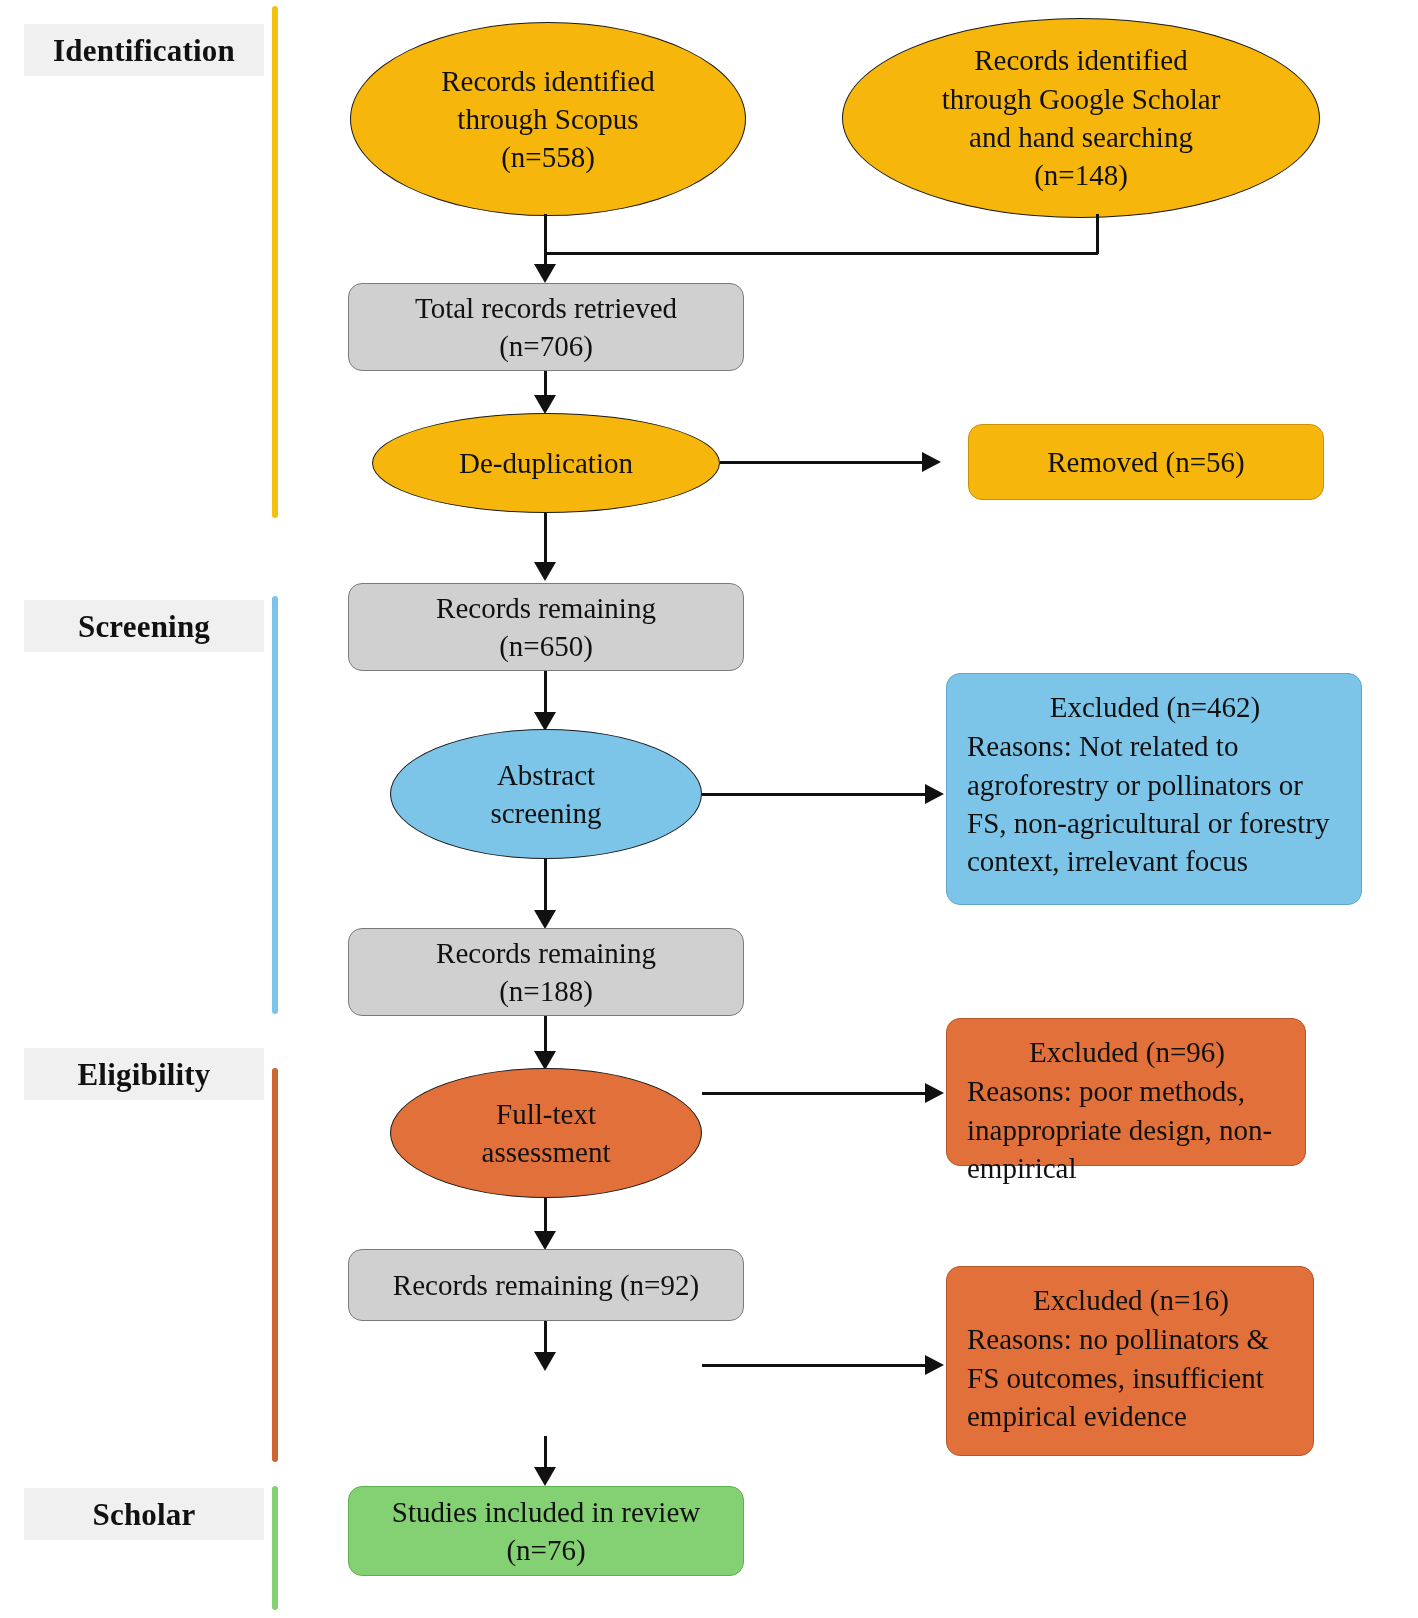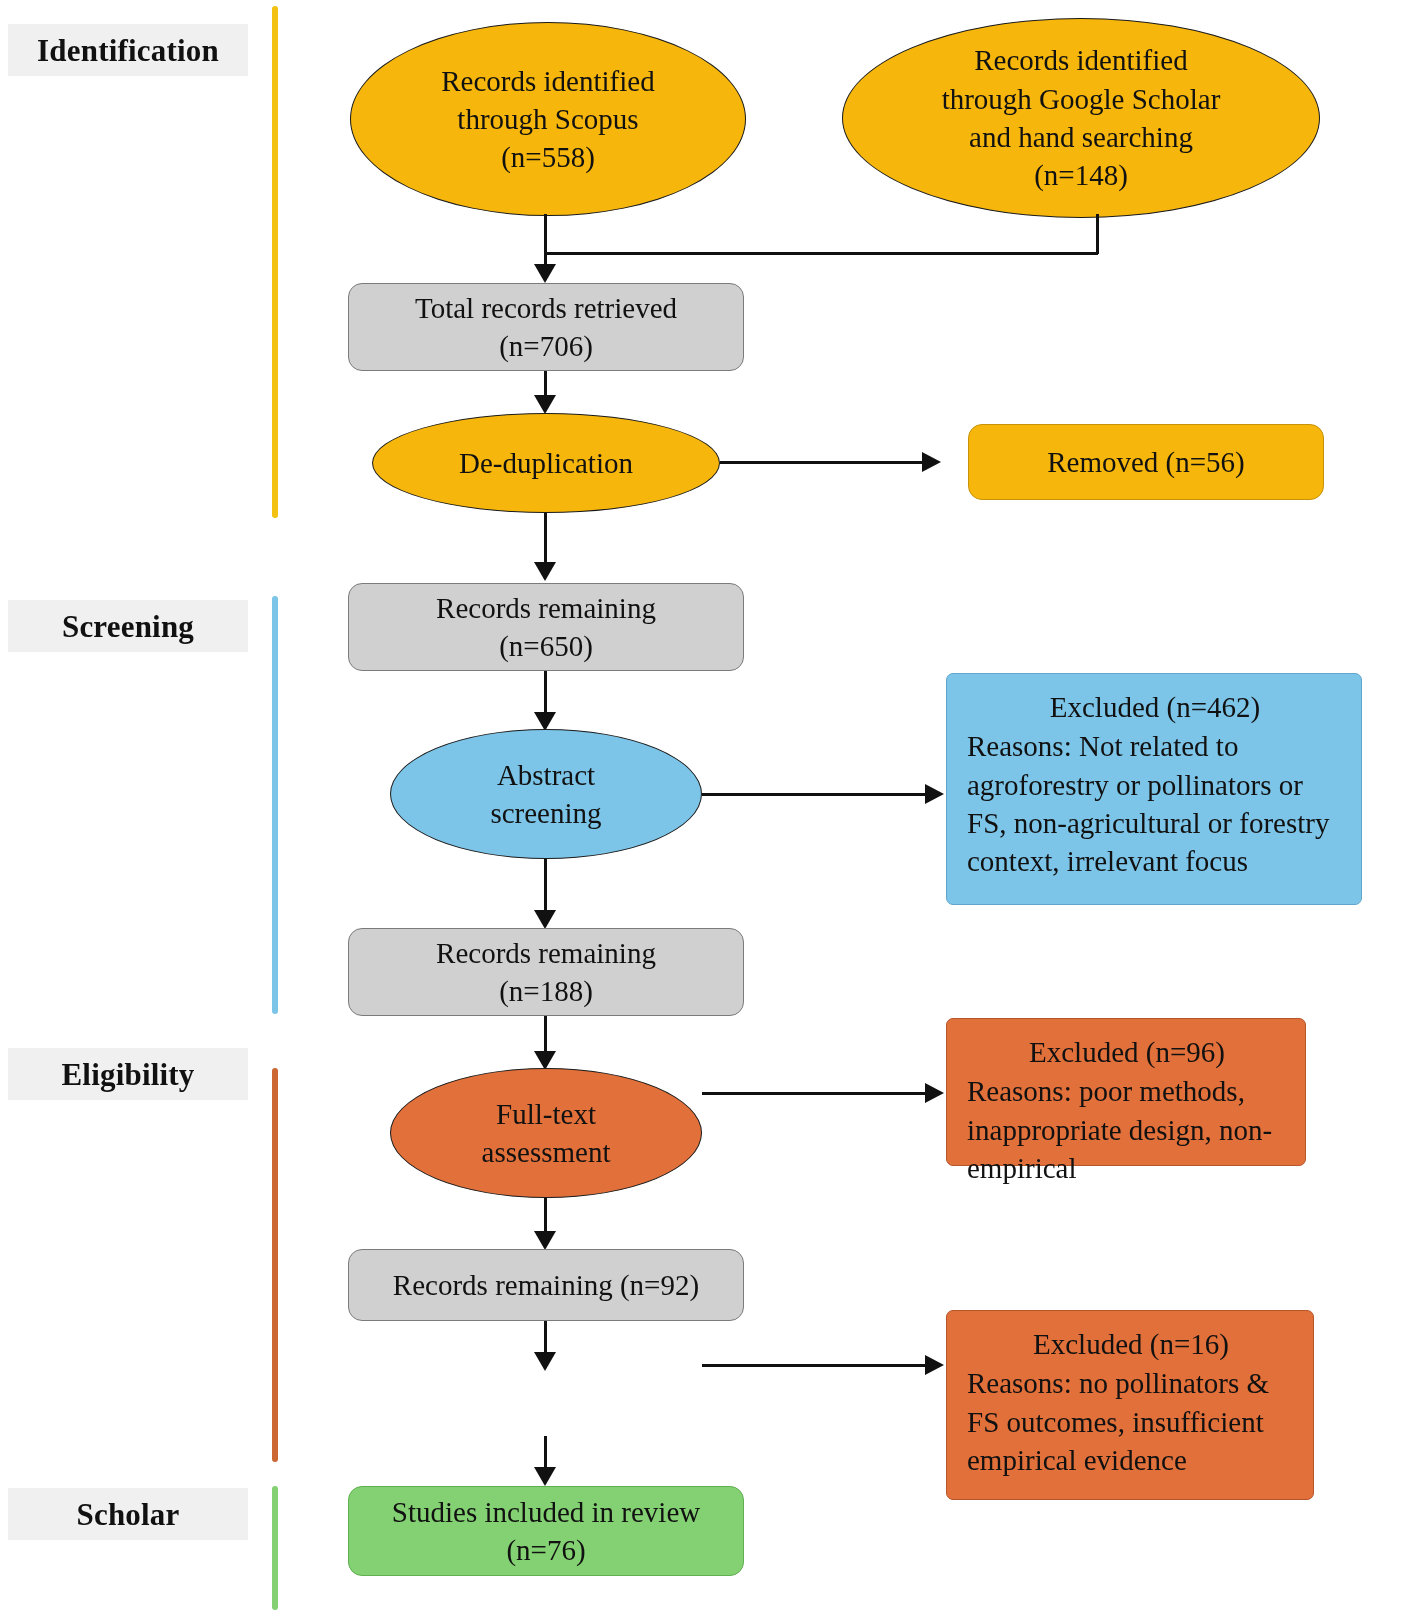--- a/index.html
+++ b/index.html
@@ -20,20 +20,21 @@
   .stage-label{
     position:absolute;
     background:#f0f0f0;
     font-weight:bold;
     font-size:31px;
     line-height:1;
     display:flex;
     align-items:center;
     justify-content:center;
     letter-spacing:.2px;
+    margin-left:16px;
   }
   
   .stage-bar{
     position:absolute;
     width:6px;
     border-radius:3px;
   }
 
   
   .node{
@@ -65,21 +66,20 @@
   .ellipse.gold{ background:#f6b60c; }
   .ellipse.blue{ background:#7cc5e8; }
   .ellipse.orange{ background:#e2703a; }
 
   
   .excl{
     display:block;
     padding:14px 18px 0 20px;
     text-align:left;
     white-space:normal;
-    border-radius:7px;
   }
   .excl .hd{
     display:block;
     text-align:center;
     margin-bottom:1px;
   }
   .excl .bd{ display:block; }
 
   
   .vline{ position:absolute; width:2.6px; background:#111; }
@@ -195,21 +195,21 @@
 
   <div class="node rect gray" style="left:348px; top:1249px; width:396px; height:72px;">Records remaining (n=92)</div>
 
   <div class="vline" style="left:544px; top:1321px; height:42px;"></div>
   <div class="arrow-down" style="left:534px; top:1352px;"></div>
 
 
   <div class="hline" style="left:702px; top:1364px; width:232px;"></div>
   <div class="arrow-right" style="left:925px; top:1355px;"></div>
 
-  <div class="node rect orange excl" style="left:946px; top:1266px; width:368px; height:190px;margin-top:44px;">
+  <div class="node rect orange excl" style="left:946px; top:1266px; width:368px; height:190px;">
     <span class="hd">Excluded (n=16)</span>
     <span class="bd">Reasons: no pollinators &amp; FS outcomes, insufficient empirical evidence</span>
   </div>
 
   <div class="vline" style="left:544px; top:1436px; height:42px;"></div>
   <div class="arrow-down" style="left:534px; top:1467px;"></div>
 
   <div class="node rect green" style="left:348px; top:1486px; width:396px; height:90px;">Studies included in review
 (n=76)</div>
 

